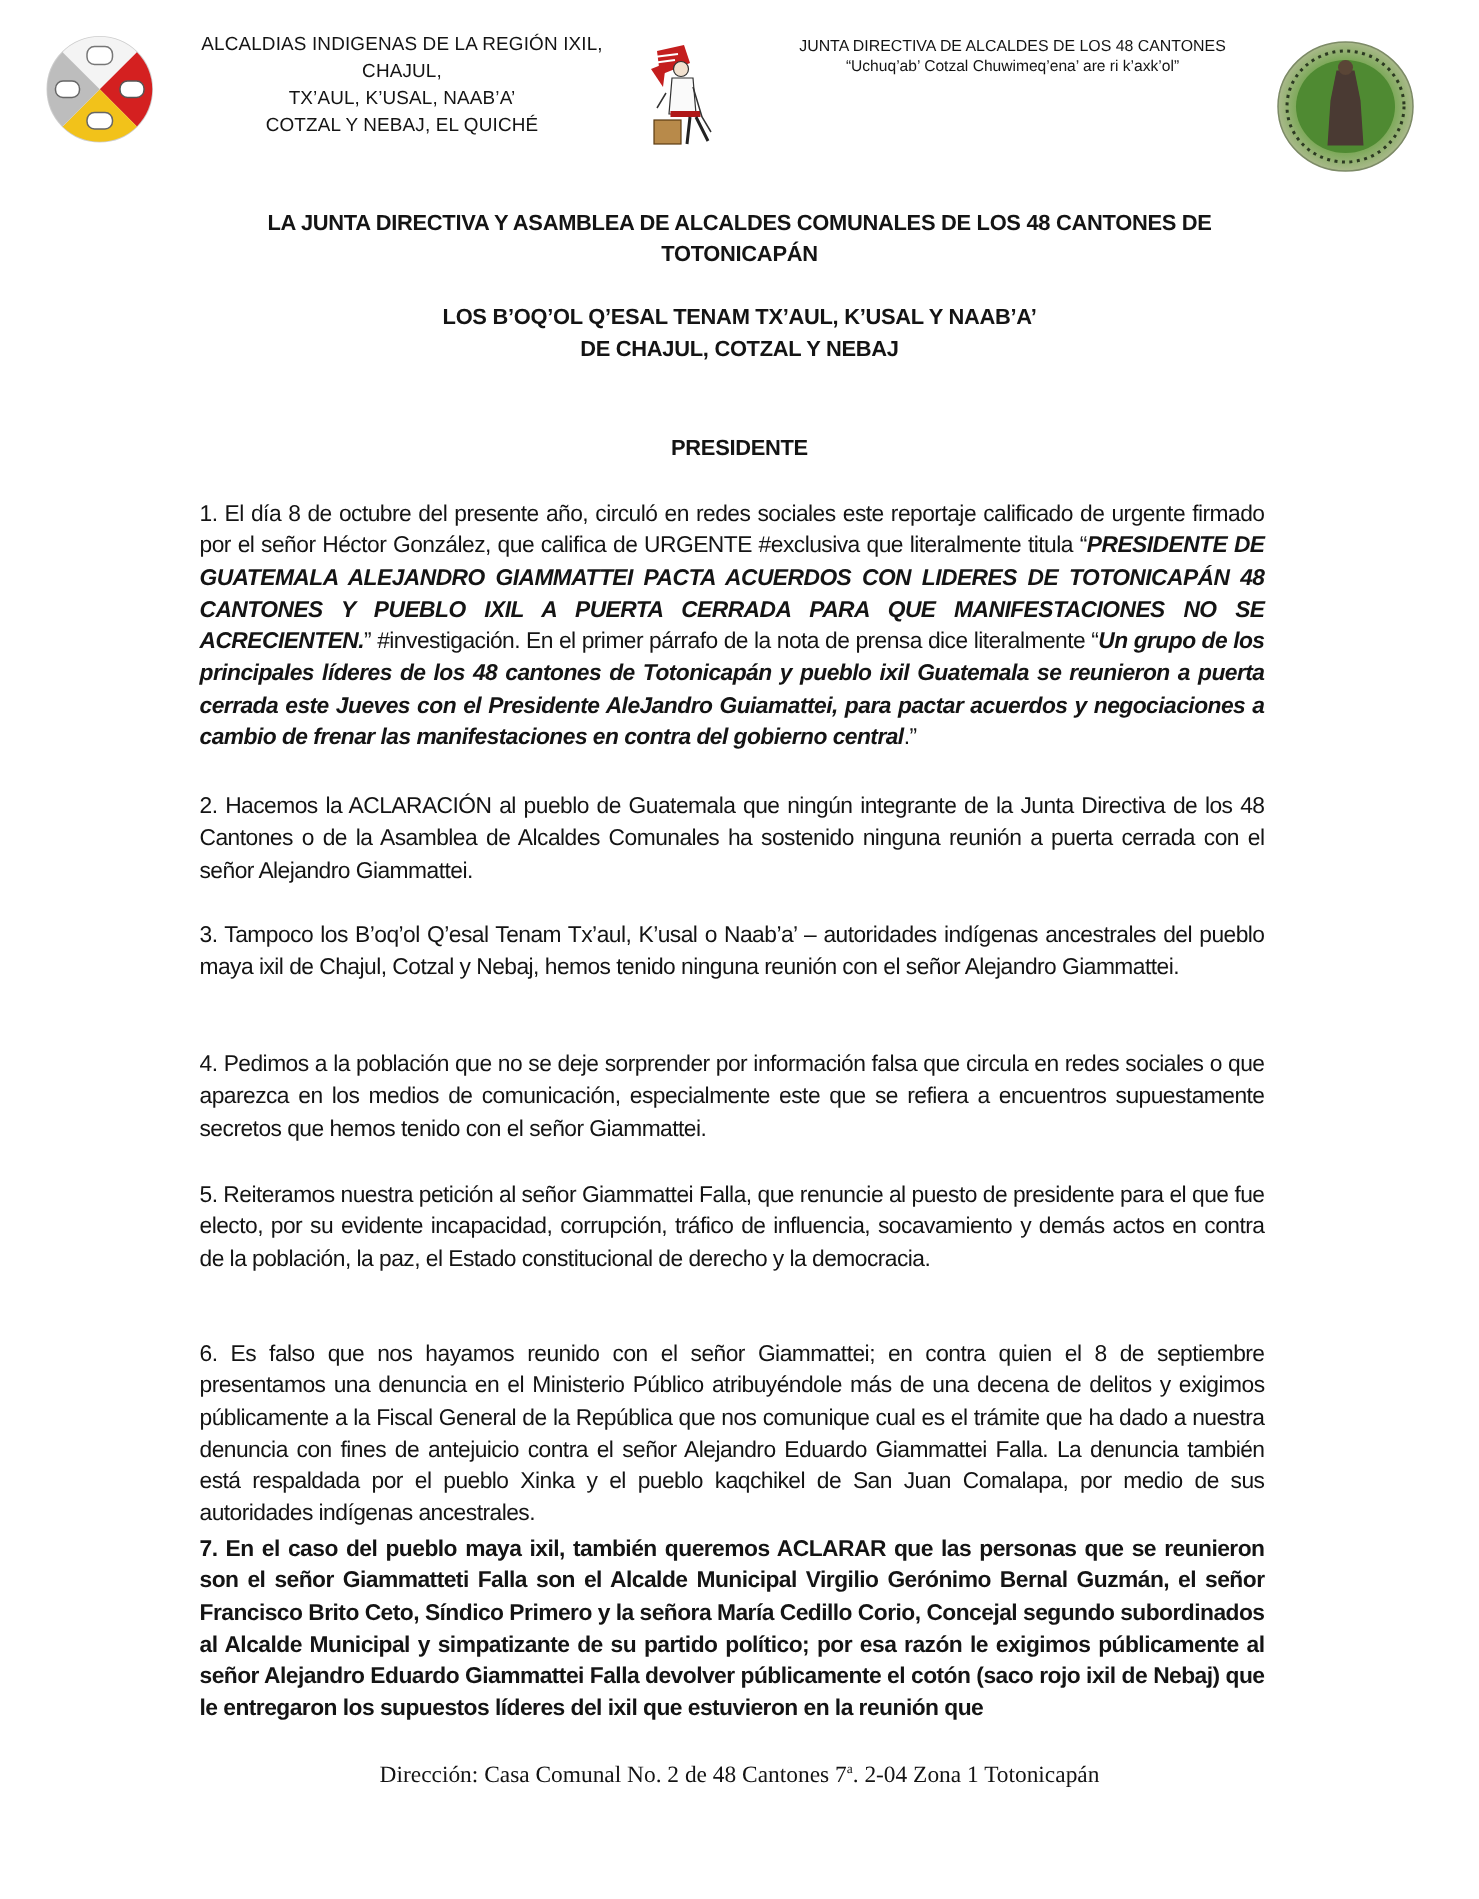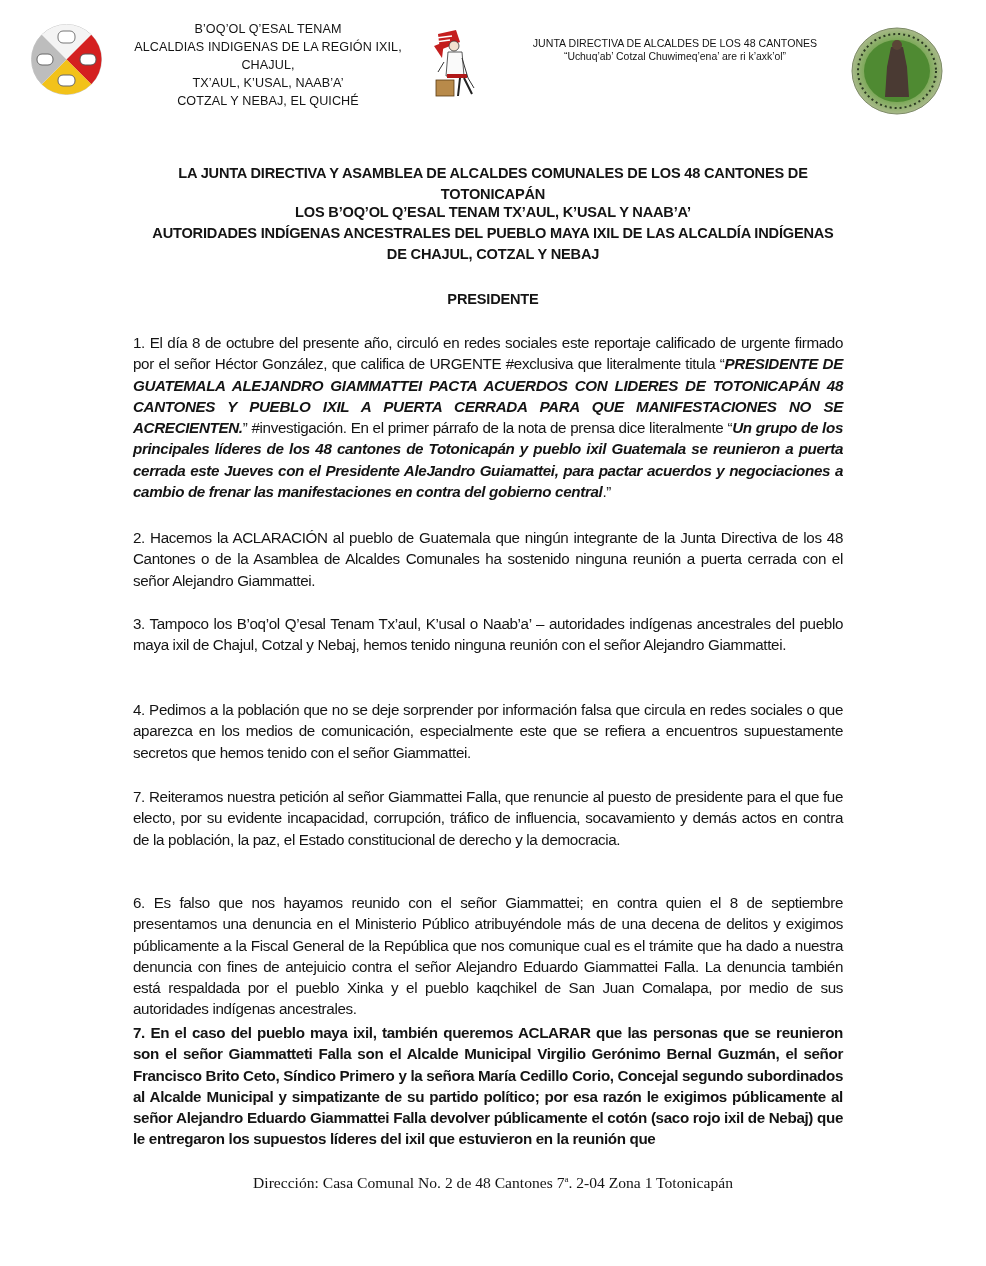--- a/index.html
+++ b/index.html
@@ -8,33 +8,33 @@
     font-family: "Liberation Sans", sans-serif; color: #141414;
   }
   .abs { position: absolute; }
   .hdr-left {
     left: 108px; top: 20px; width: 320px; text-align: center;
     font-size: 12.6px; line-height: 18px; letter-spacing: 0.1px;
   }
   .hdr-right {
     left: 500px; top: 24px; width: 350px; text-align: center;
   }
-  .hdr-right .l1 { font-size: 10.6px; line-height: 14px; margin-top: 12px; }
+  .hdr-right .l1 { font-size: 10.6px; line-height: 14px; }
   .hdr-right .l2 { font-size: 10.4px; line-height: 14px; }
   .hdr-right .l3 { font-family: "Liberation Serif", serif; font-size: 14.4px; line-height: 20px; margin-top: 2px; }
   .hdr-right .l3 .big { font-size: 19px; }
   .logo-left { left: 30px; top: 23px; width: 73px; height: 73px; }
   .logo-mid { left: 430px; top: 28px; width: 48px; height: 74px; }
   .logo-right { left: 851px; top: 27px; width: 92px; height: 88px; }
 
   .title-block {
     left: 40px; width: 906px; text-align: center; font-weight: bold;
     font-size: 14.6px; line-height: 21px; letter-spacing: -0.2px;
   }
-  .t1 { top: 139px; margin-top: 24px; }
+  .t1 { top: 139px; }
   .t2 { top: 202px; }
   .t3 { top: 289px; }
 
   .para {
     left: 133px; width: 710px; font-size: 15.2px; line-height: 21.3px;
     text-align: justify; letter-spacing: -0.35px;
   }
   .para .q { font-weight: bold; font-style: italic; }
   .p1 { top: 332px; }
   .p2 { top: 527px; }
@@ -61,21 +61,20 @@
     <path d="M36.5 36.5 L61.25 61.25 A35 35 0 0 1 11.75 61.25 Z" fill="#f2c21a"></path>
     <path d="M36.5 36.5 L11.75 61.25 A35 35 0 0 1 11.75 11.75 Z" fill="#bdbdbd"></path>
     <rect x="28" y="8" width="17" height="12" rx="5" fill="#fff" stroke="#777" stroke-width="1"></rect>
     <rect x="50" y="31" width="16" height="11" rx="5" fill="#fff" stroke="#555" stroke-width="1"></rect>
     <rect x="28" y="52" width="17" height="11" rx="5" fill="#fff" stroke="#666" stroke-width="1"></rect>
     <rect x="7" y="31" width="16" height="11" rx="5" fill="#fff" stroke="#666" stroke-width="1"></rect>
   </svg>
 </div>
 
 <div class="abs hdr-left">
-  <div>B’OQ’OL Q’ESAL TENAM</div>
   <div>ALCALDIAS INDIGENAS DE LA REGIÓN IXIL, CHAJUL,</div>
   <div>TX’AUL, K’USAL, NAAB’A’</div>
   <div>COTZAL Y NEBAJ, EL QUICHÉ</div>
 </div>
 
 <div class="abs logo-mid">
   <svg width="48" height="74" viewBox="0 0 48 74">
     <path d="M8 6 L26 2 L30 14 L10 22 Z" fill="#c41e1e"></path>
     <path d="M4 18 L14 14 L12 30 Z" fill="#c41e1e"></path>
     <path d="M6 10 L22 8 M5 14 L20 12" stroke="#fff" stroke-width="1.5"></path>
@@ -109,29 +108,28 @@
     <circle cx="46" cy="18" r="5" fill="#5a4536"></circle>
   </svg>
 </div>
 
 <div class="abs title-block t1">
   <div>LA JUNTA DIRECTIVA Y ASAMBLEA DE ALCALDES COMUNALES DE LOS 48 CANTONES DE</div>
   <div>TOTONICAPÁN</div>
 </div>
 <div class="abs title-block t2">
   <div>LOS B’OQ’OL Q’ESAL TENAM TX’AUL, K’USAL Y NAAB’A’</div>
-  <div>AUTORIDADES INDÍGENAS ANCESTRALES DEL PUEBLO MAYA IXIL DE LAS ALCALDÍA INDÍGENAS</div>
   <div>DE CHAJUL, COTZAL Y NEBAJ</div>
 </div>
 <div class="abs title-block t3">PRESIDENTE</div>
 
 <div class="abs para p1"><span>1.  El día 8 de octubre del presente año, circuló en redes sociales este reportaje calificado de urgente firmado por el señor Héctor González, que califica de URGENTE #exclusiva que literalmente titula “</span><span class="q">PRESIDENTE DE GUATEMALA ALEJANDRO GIAMMATTEI PACTA ACUERDOS CON LIDERES DE TOTONICAPÁN 48 CANTONES Y PUEBLO IXIL A PUERTA CERRADA PARA QUE MANIFESTACIONES NO SE ACRECIENTEN.</span><span>”  #investigación.  En el primer párrafo de la nota de prensa dice literalmente “</span><span class="q">Un grupo de los principales líderes de los 48 cantones de Totonicapán y pueblo ixil Guatemala se reunieron a puerta cerrada este Jueves con el Presidente AleJandro Guiamattei, para pactar acuerdos y negociaciones a cambio de frenar las manifestaciones en contra del gobierno central</span><span>.”</span></div>
 
 <div class="abs para p2">2.  Hacemos la ACLARACIÓN al pueblo de Guatemala que ningún integrante de la Junta Directiva de los 48 Cantones o de la Asamblea de Alcaldes Comunales ha sostenido ninguna reunión a puerta cerrada con el señor Alejandro Giammattei.</div>
 <div class="abs para p3">3.  Tampoco los B’oq’ol Q’esal Tenam Tx’aul, K’usal o Naab’a’ – autoridades indígenas ancestrales del pueblo maya ixil de Chajul, Cotzal y Nebaj, hemos tenido ninguna reunión con el señor Alejandro Giammattei.</div>
 <div class="abs para p4">4.  Pedimos a la población que no se deje sorprender por información falsa que circula en redes sociales o que aparezca en los medios de comunicación, especialmente este que se refiera a encuentros supuestamente secretos que hemos tenido con el señor Giammattei.</div>
-<div class="abs para p5">7.  Reiteramos nuestra petición al señor Giammattei Falla, que renuncie al puesto de presidente para el que fue electo, por su evidente incapacidad, corrupción, tráfico de influencia, socavamiento y demás actos en contra de la población, la paz, el Estado constitucional de derecho y la democracia.</div>
+<div class="abs para p5">5.  Reiteramos nuestra petición al señor Giammattei Falla, que renuncie al puesto de presidente para el que fue electo, por su evidente incapacidad, corrupción, tráfico de influencia, socavamiento y demás actos en contra de la población, la paz, el Estado constitucional de derecho y la democracia.</div>
 <div class="abs para p6">6.  Es falso que nos hayamos reunido con el señor Giammattei; en contra quien el 8 de septiembre presentamos una denuncia en el Ministerio Público atribuyéndole más de una decena de delitos y exigimos públicamente a la Fiscal General de la República que nos comunique cual es el trámite que ha dado a nuestra denuncia con fines de antejuicio contra el señor Alejandro Eduardo Giammattei Falla.  La denuncia también está respaldada por el pueblo Xinka y el pueblo kaqchikel de San Juan Comalapa, por medio de sus autoridades indígenas ancestrales.</div>
 <div class="abs para p7">7.  En el caso del pueblo maya ixil, también queremos ACLARAR que las personas que se reunieron son el señor Giammatteti Falla son el Alcalde Municipal Virgilio Gerónimo Bernal Guzmán, el señor Francisco Brito Ceto, Síndico Primero y la señora María Cedillo Corio, Concejal segundo subordinados al Alcalde Municipal y simpatizante de su partido político; por esa razón le exigimos públicamente al señor Alejandro Eduardo Giammattei Falla devolver públicamente el cotón (saco rojo ixil de Nebaj) que le entregaron los supuestos líderes del ixil que estuvieron en la reunión que</div>
 
 <div class="abs footer">
   <div><span>Dirección: Casa Comunal No. 2 de 48 Cantones  7</span><sup>a</sup><span>. 2-04 Zona 1 Totonicapán</span></div>
 </div>
 
 </body></html>

